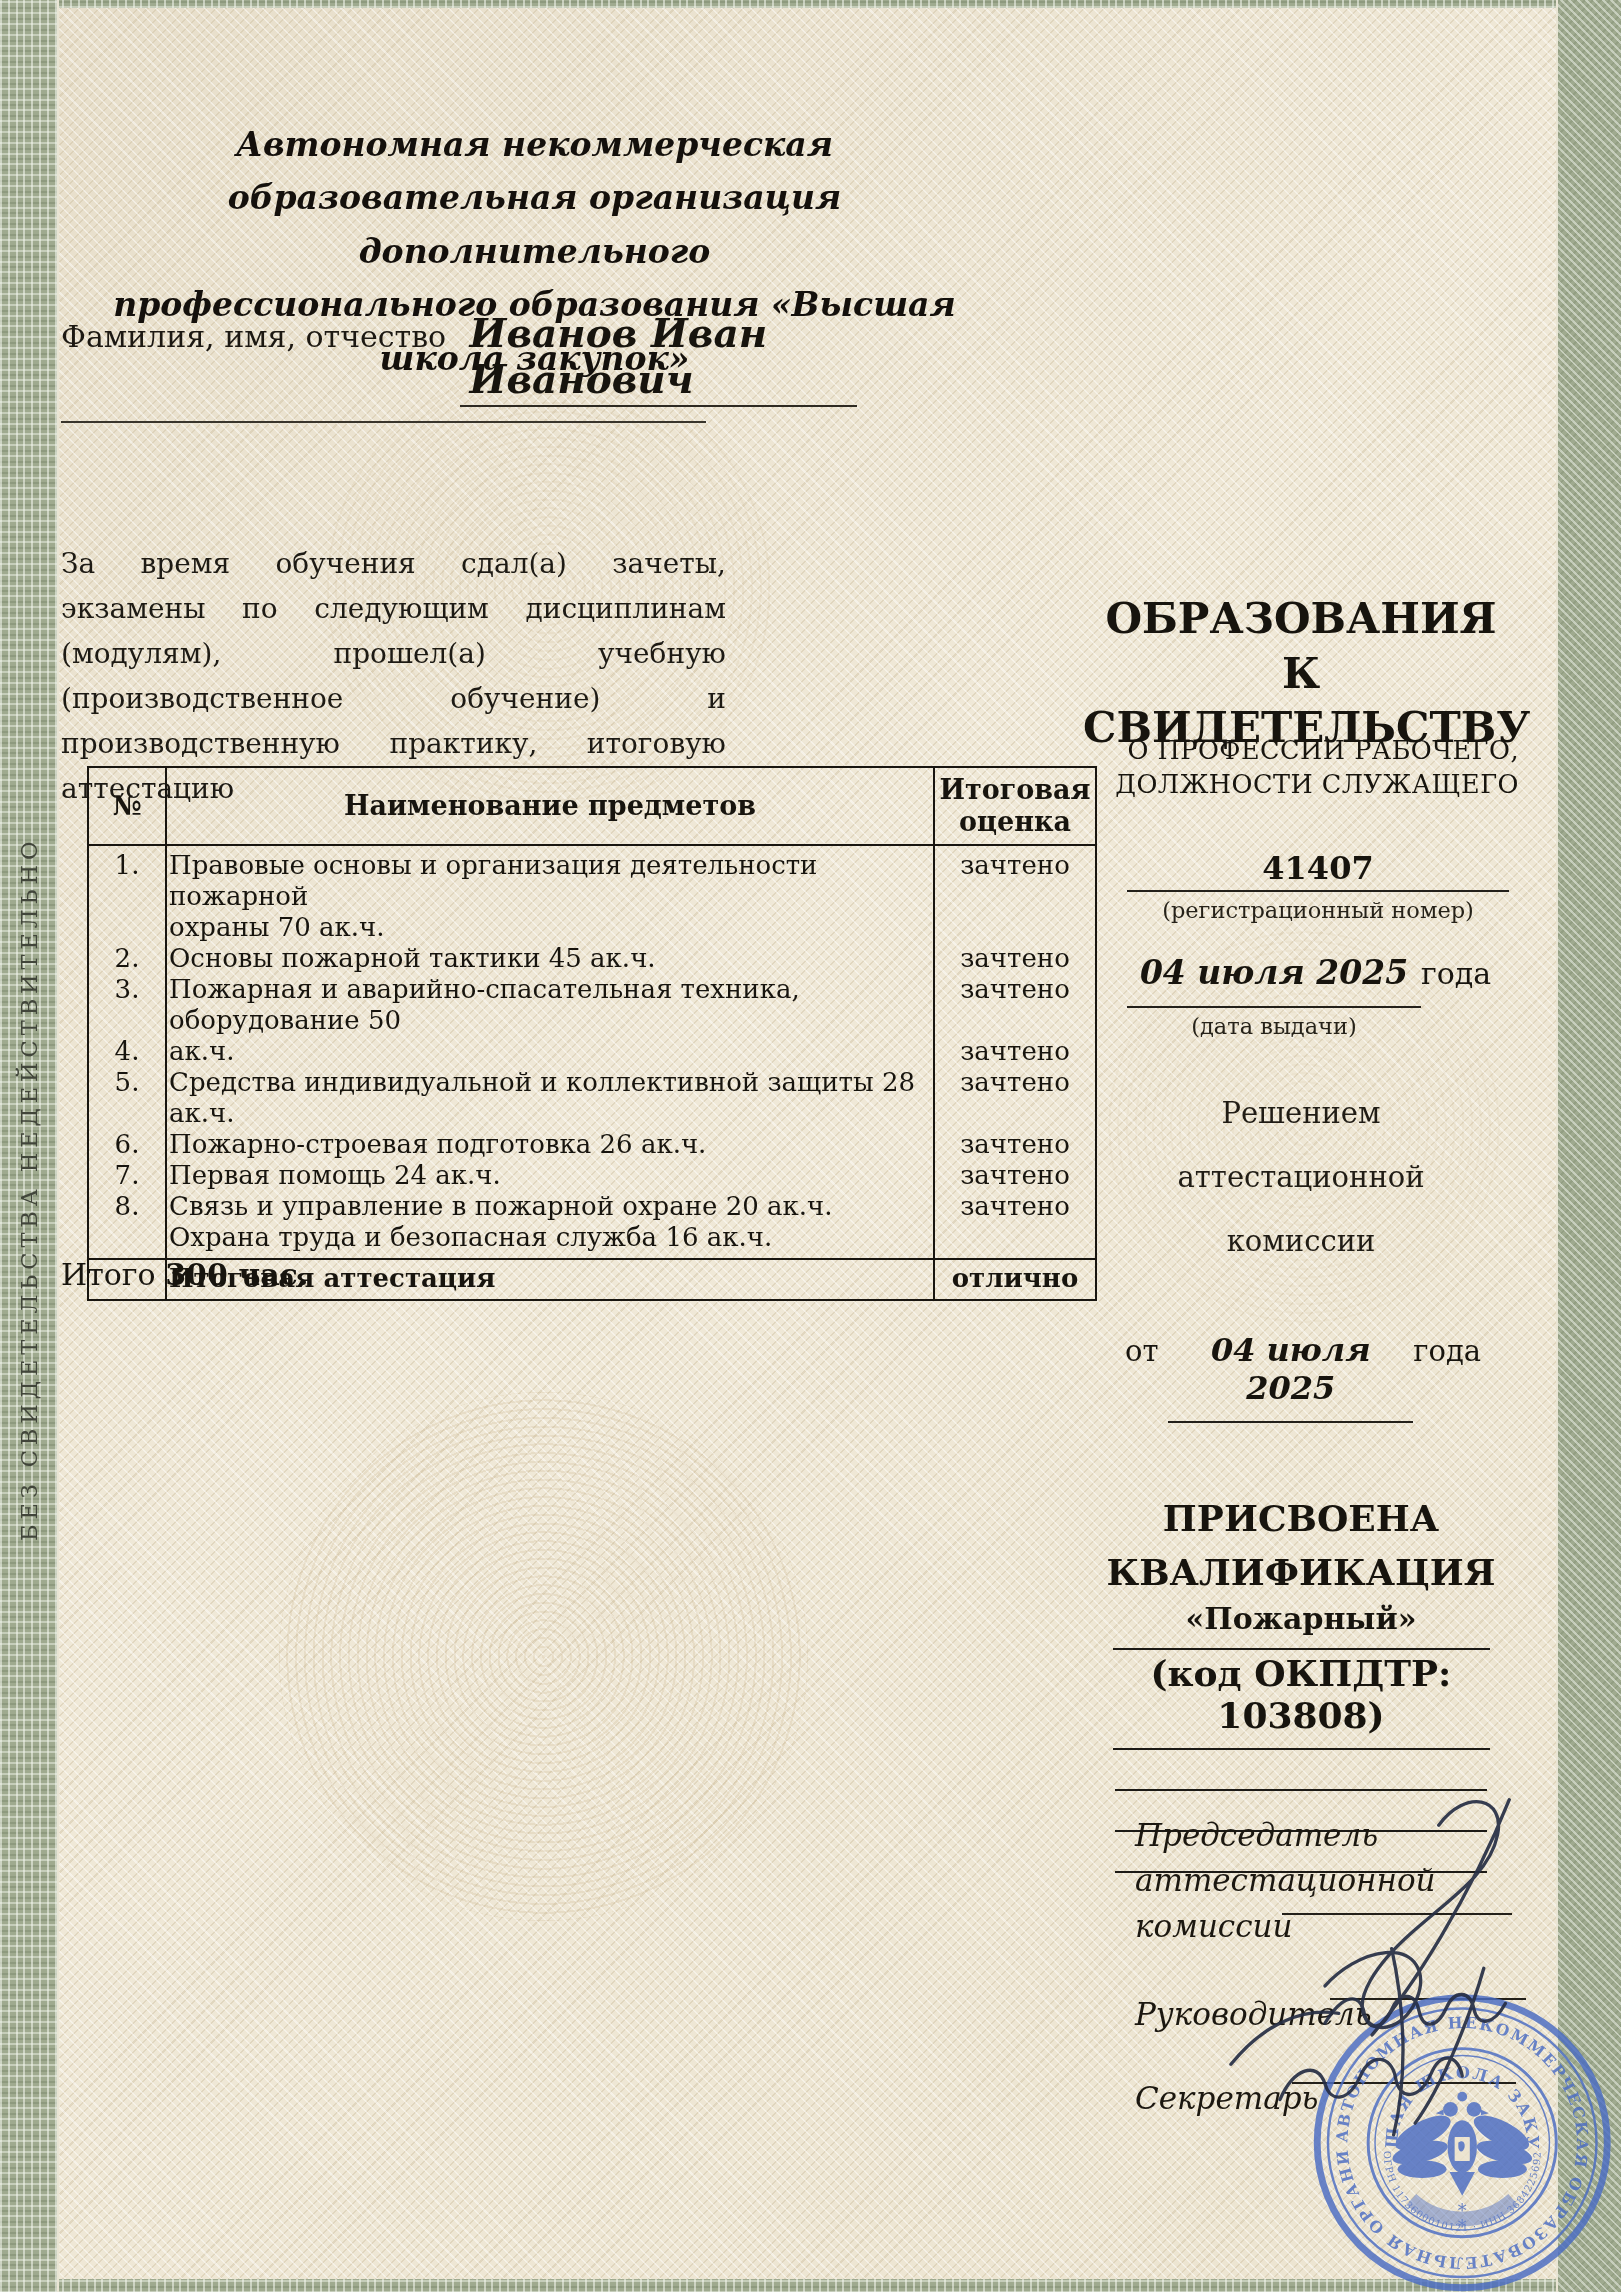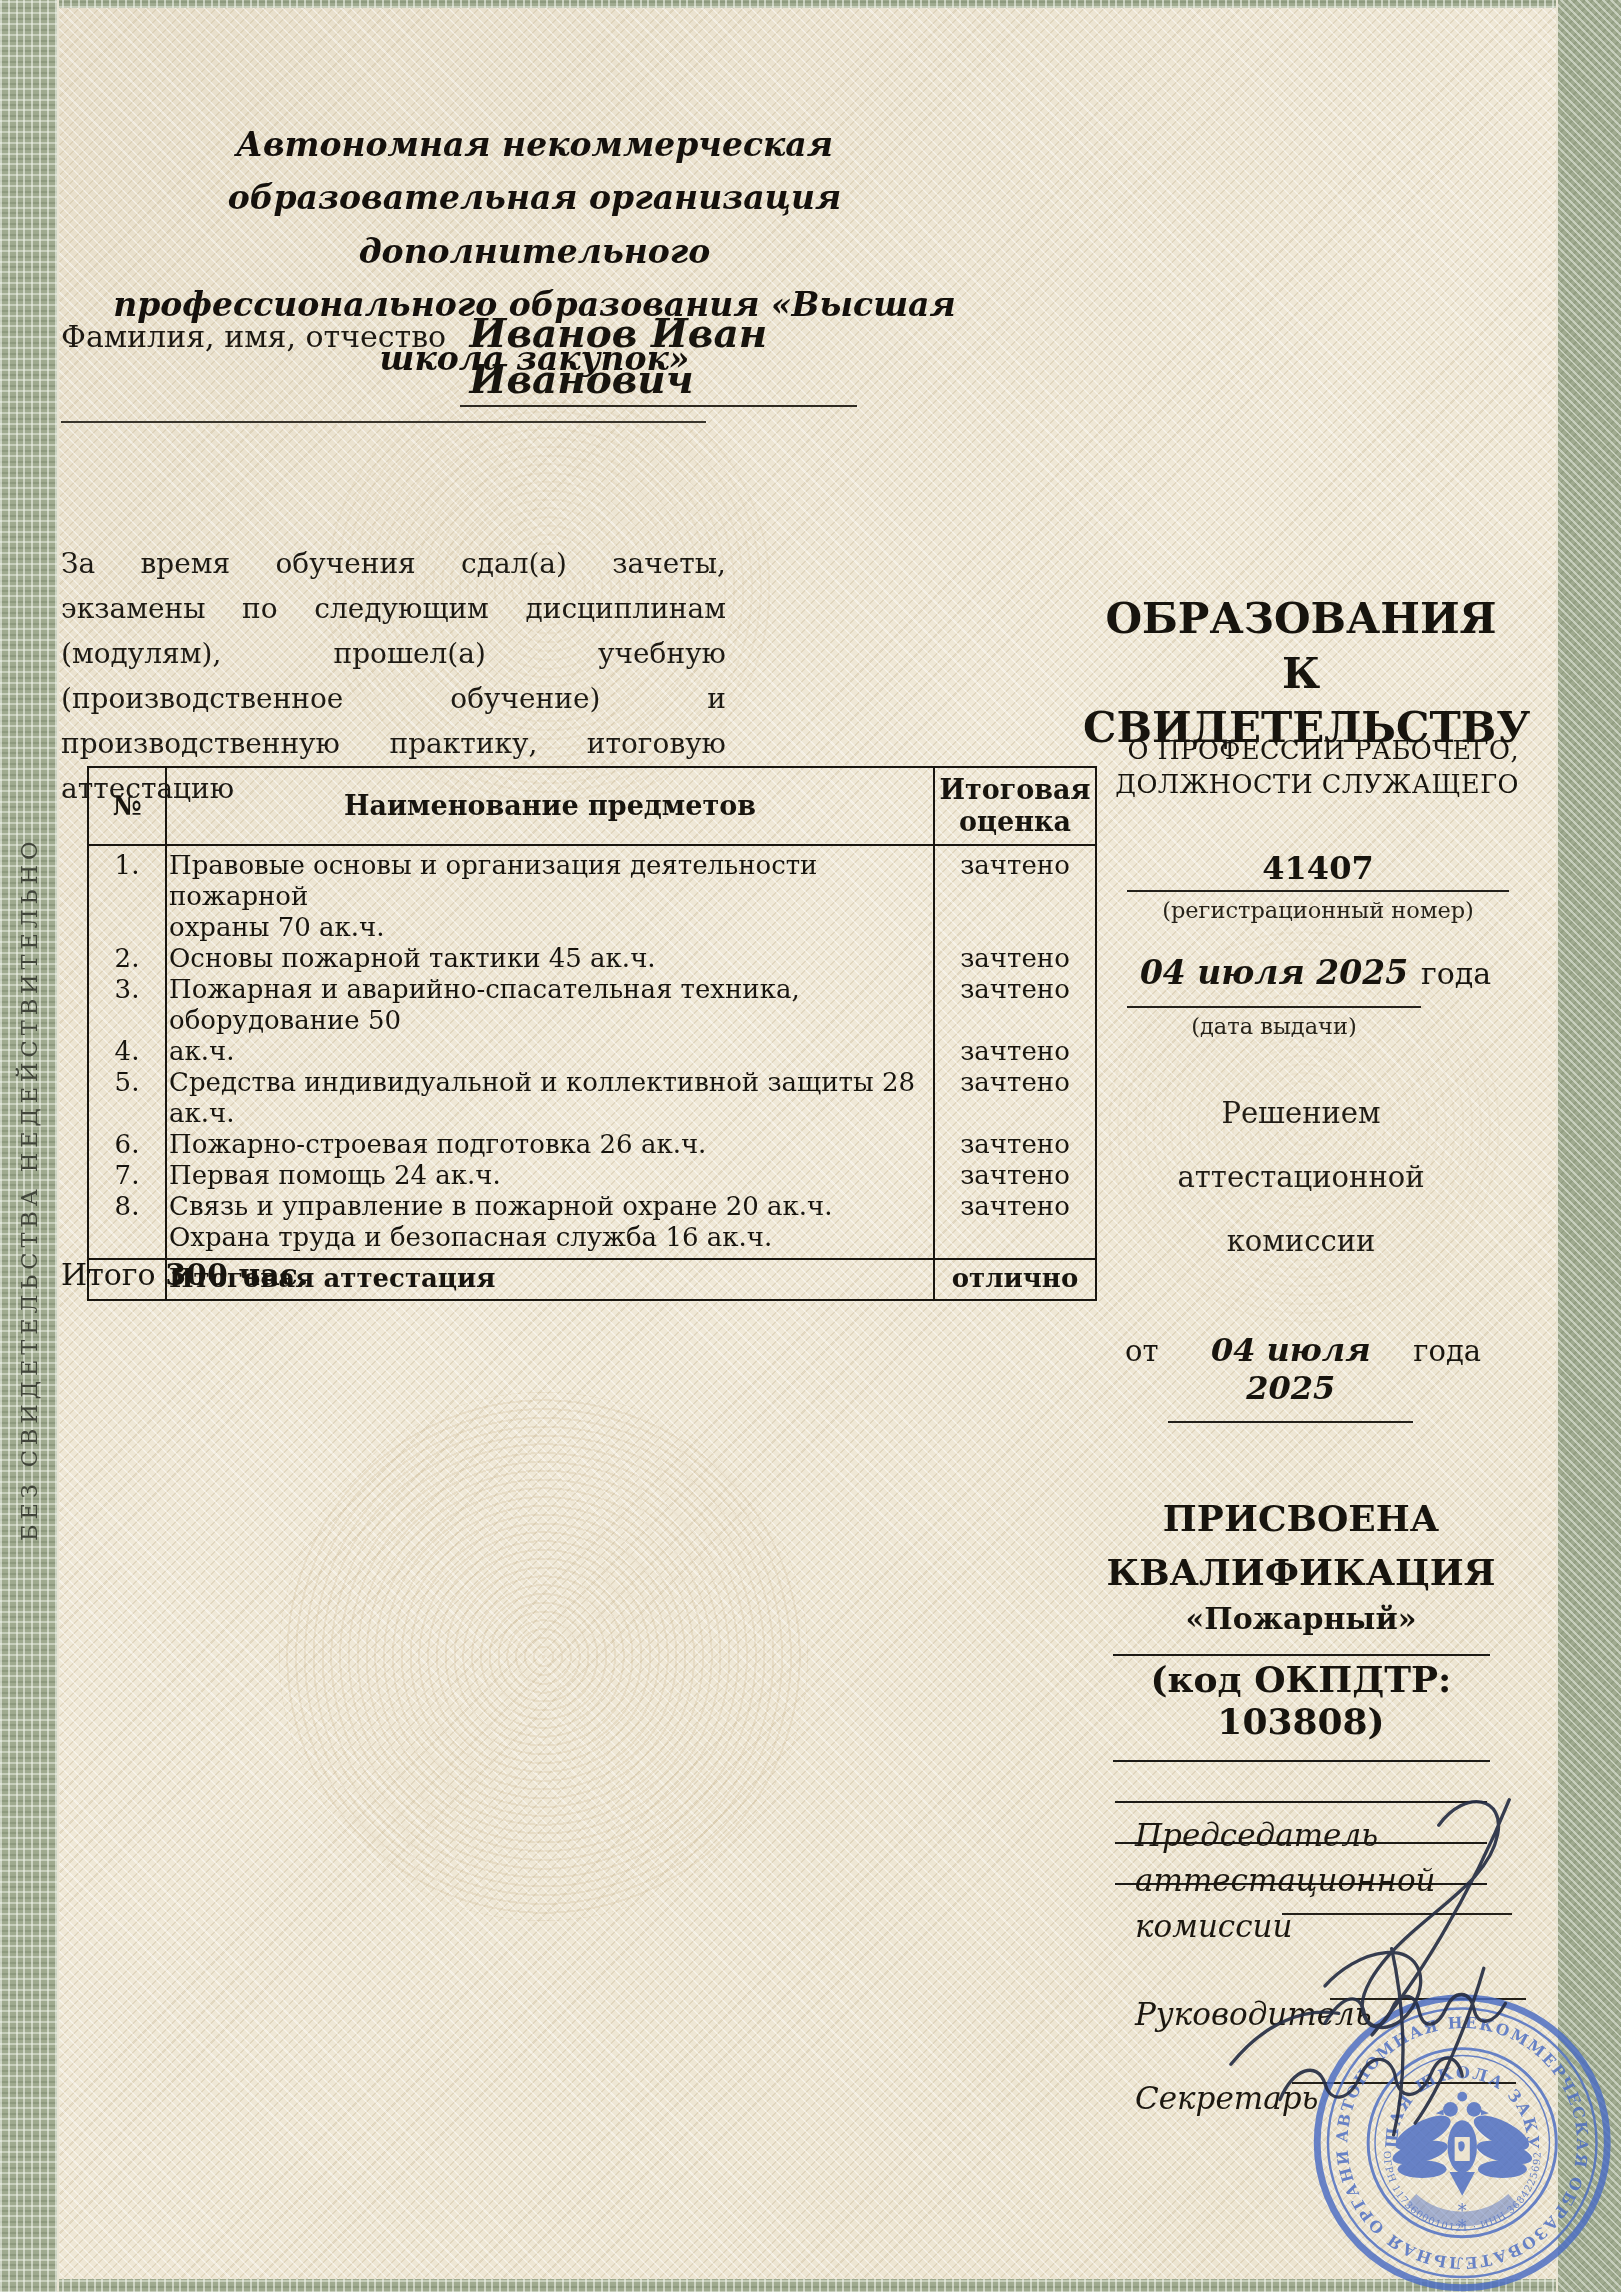--- a/index.html
+++ b/index.html
@@ -69,21 +69,21 @@
   .underfield{display:inline-block;border-bottom:2.5px solid #23201a;text-align:center;
     font-size:33px;font-weight:bold;font-style:italic;padding-bottom:14px;}
   .suffix{font-size:30px;margin-left:0;}
   .r-decision{left:1083px;top:1096px;width:436px;text-align:center;font-size:29px;z-index:3;color:#201c15;}
   .r-decision div{margin-bottom:30px;}
   .r-from{left:1125px;top:1331px;z-index:3;}
   .r-from .pre{font-size:29px;margin-right:9.8px;}
   .r-qual{left:1083px;top:1462px;width:436px;text-align:center;z-index:3;}
   .r-qual .qt{font-size:36px;font-weight:bold;line-height:1.5;margin-top:29px;}
   .r-qual .uf{display:block;margin:2px auto 0;width:377px;border-bottom:2.9px solid #1c1a16;
-    font-weight:bold;font-size:30px;padding-bottom:18px;}
+    font-weight:bold;font-size:30px;padding-bottom:12px;}
   .r-qual .uf.code{font-size:36px;}
   .blank-uline{display:block;margin:39px auto 0;width:372px;border-bottom:2.9px solid #1c1a16;height:0;}
   .sig-label{font-style:italic;font-size:31px;line-height:1.46;z-index:3;color:#1b1710;}
   .sig-uline{position:absolute;border-bottom:2.5px solid #23201a;z-index:3;}
   .overlay-svg{position:absolute;left:0;top:0;z-index:5;pointer-events:none;}
 </style>
 </head>
 <body>
 
 <div class="page">

